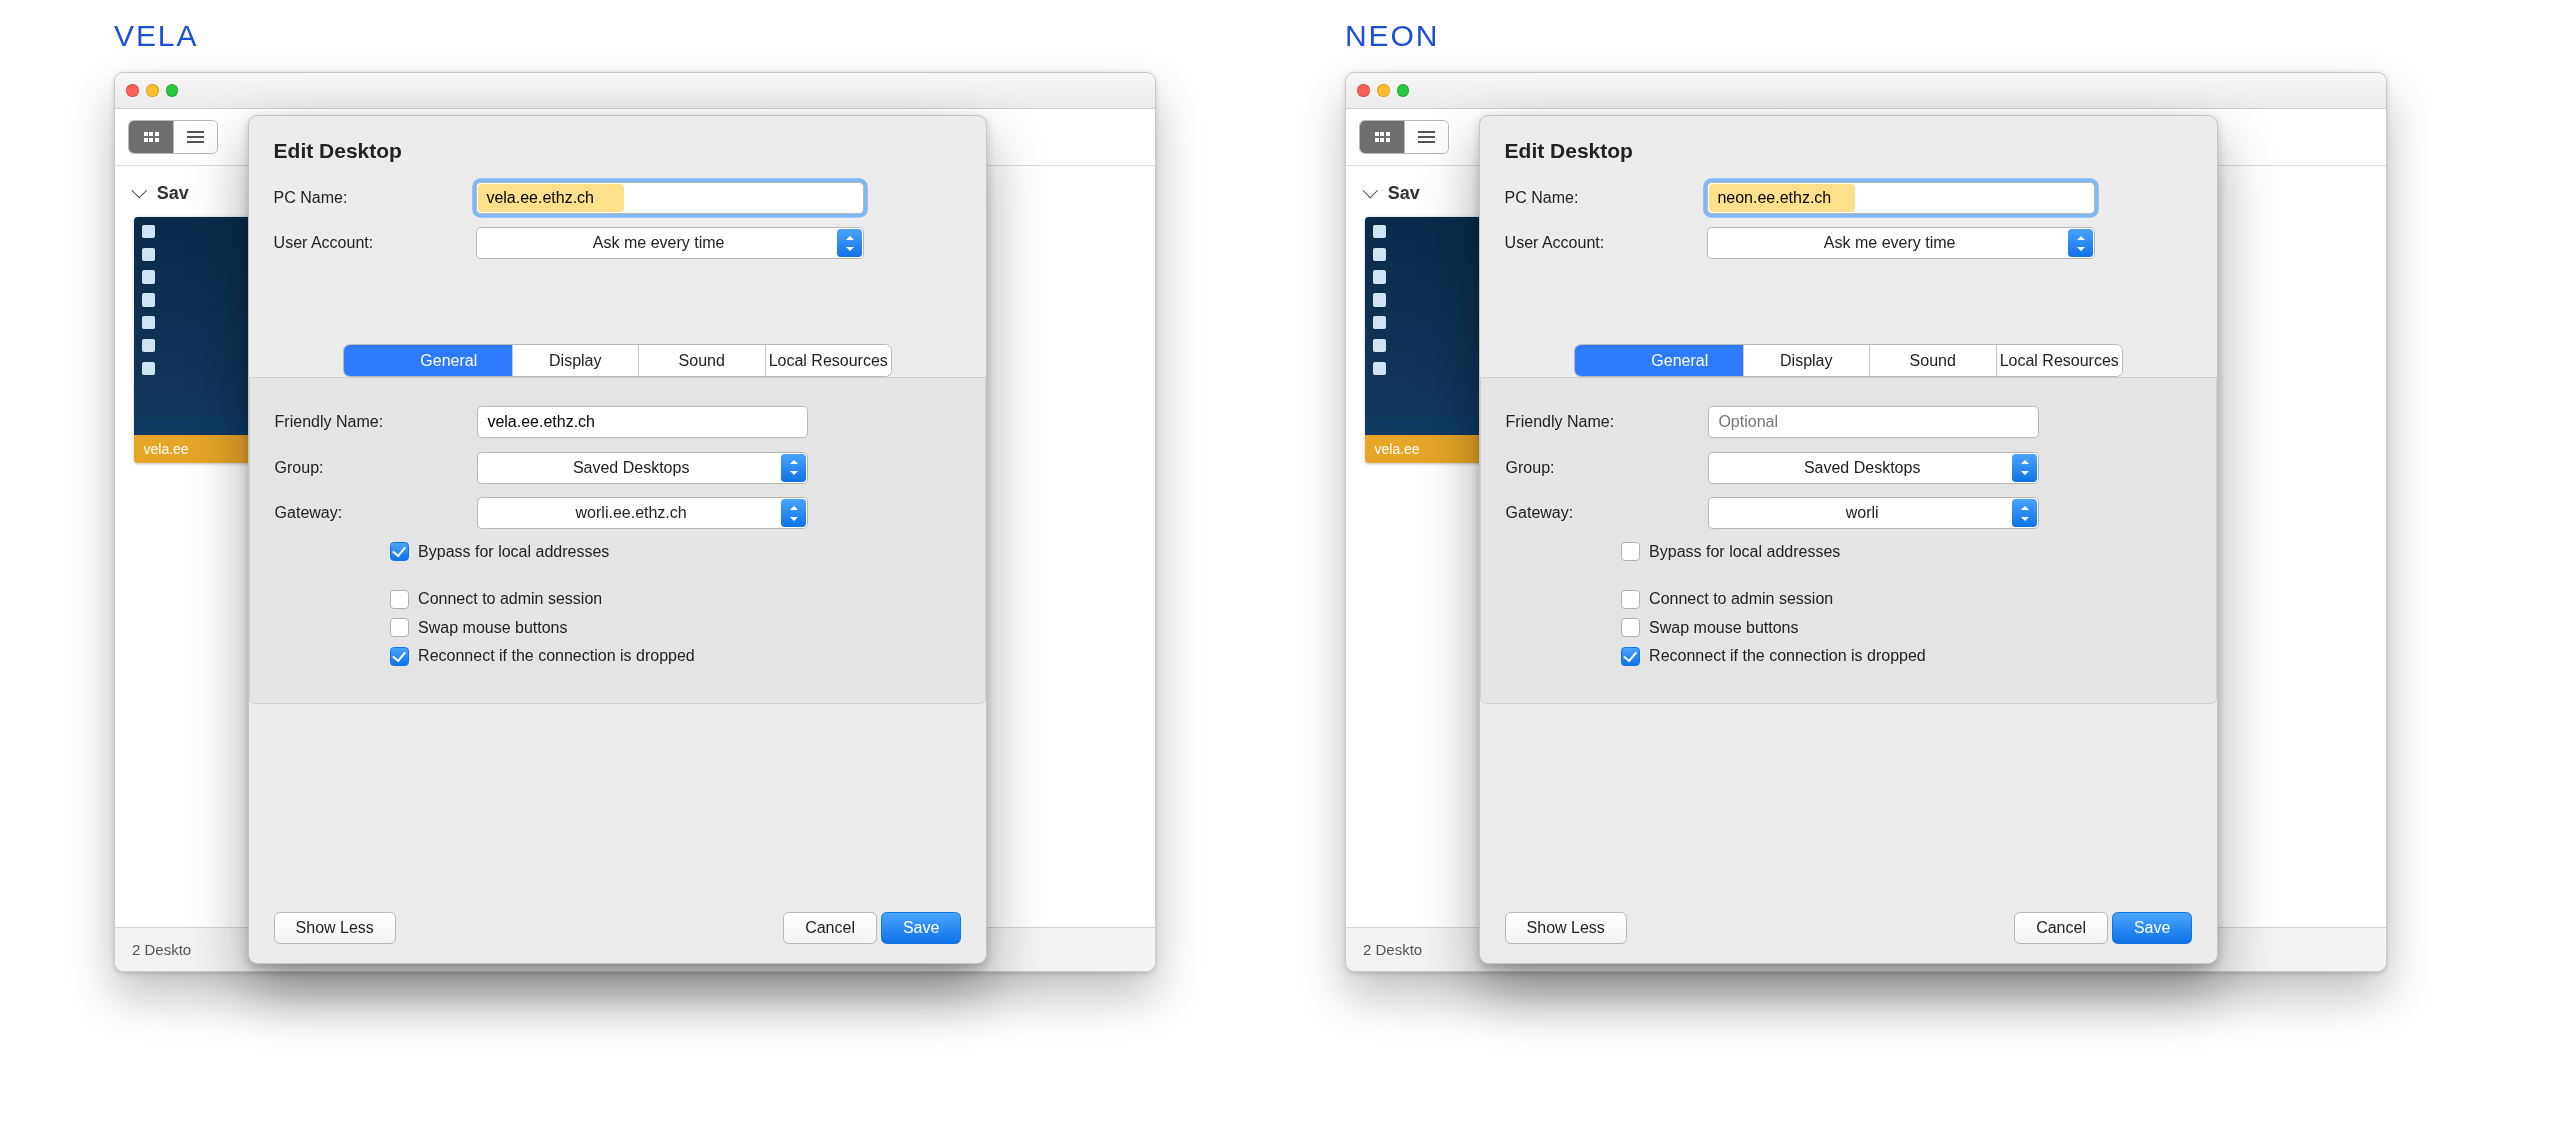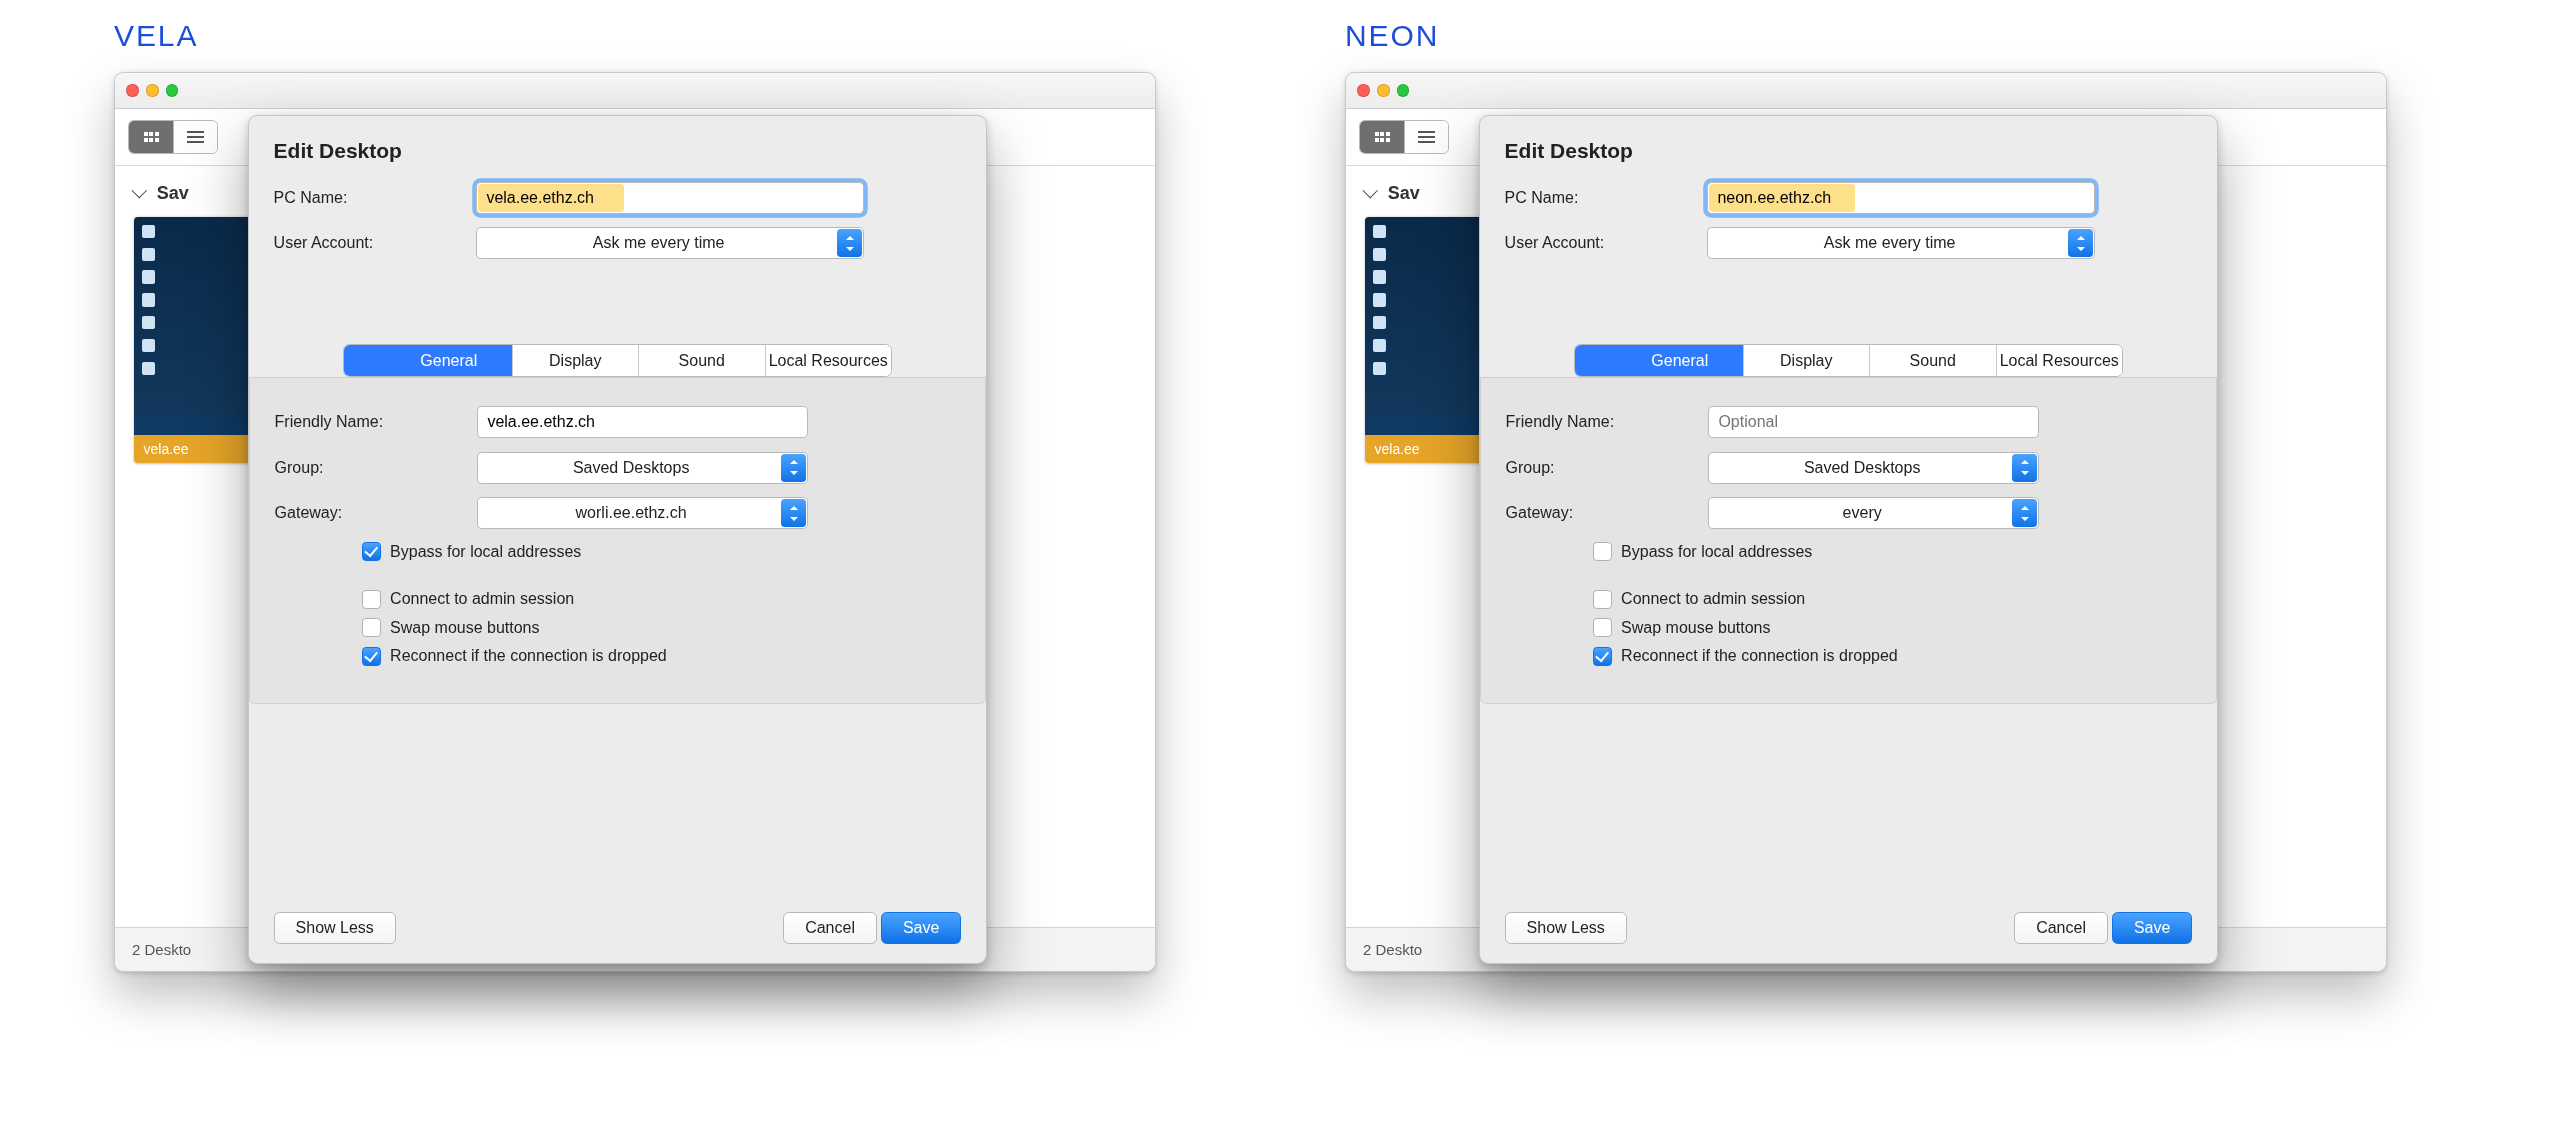--- a/index.html
+++ b/index.html
@@ -250,21 +250,21 @@
     background:#e4e4e4;
     border:0.9px solid #cfcfcf;
     border-radius:0 0 5.7px 5.7px;
     margin:0 -24.6px;
     padding: 28px 24.6px 28px;
   }
   .tab-body .form-row .lab { width:189px; }
   .tx.norm { flex:0 0 331px; }
   .ck-row {
     display:flex; align-items:center; gap:9.5px;
-    margin-left: 87px;
+    margin-left: 115px;
     margin-bottom:9.5px;
     font-size:16px;
   }
   .ck {
     width:19px; height:19px;
     border:0.9px solid #b0b0b0;
     border-radius:3.8px;
     background:#fff;
     position:relative;
     flex-shrink:0;
@@ -527,21 +527,21 @@
                 <div class="sel">
                   <span>Saved Desktops</span>
                 </div>
                 <div class="sel-btn"></div>
               </div>
             </div>
             <div class="form-row">
               <div class="lab">Gateway:</div>
               <div class="sel-wrap small">
                 <div class="sel">
-                  <span>every</span>
+                  <span>worli</span>
                 </div>
                 <div class="sel-btn"></div>
               </div>
             </div>
             <div class="ck-row">
               <div class="ck"></div>
               <span>Bypass for local addresses</span>
             </div>
             <div style="height:19px"></div>
             <div class="ck-row">

